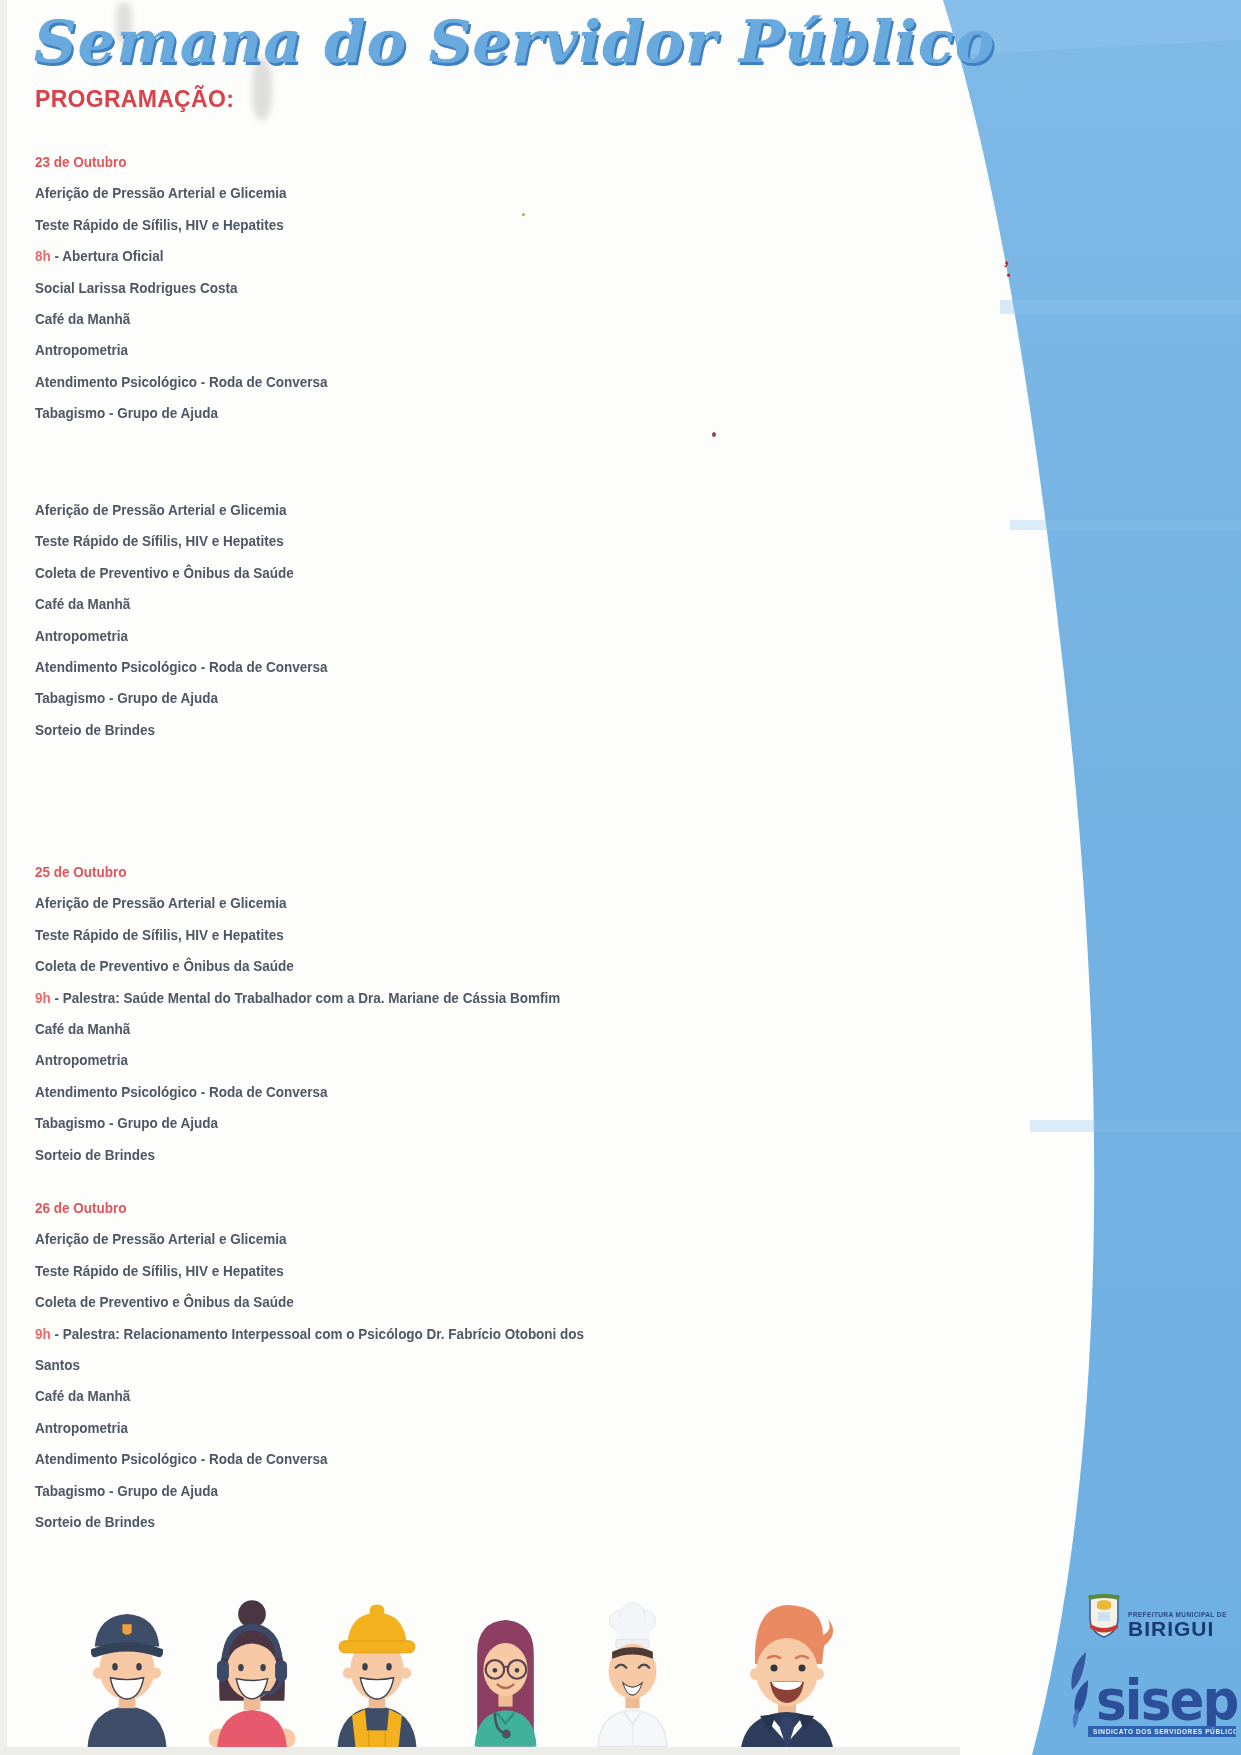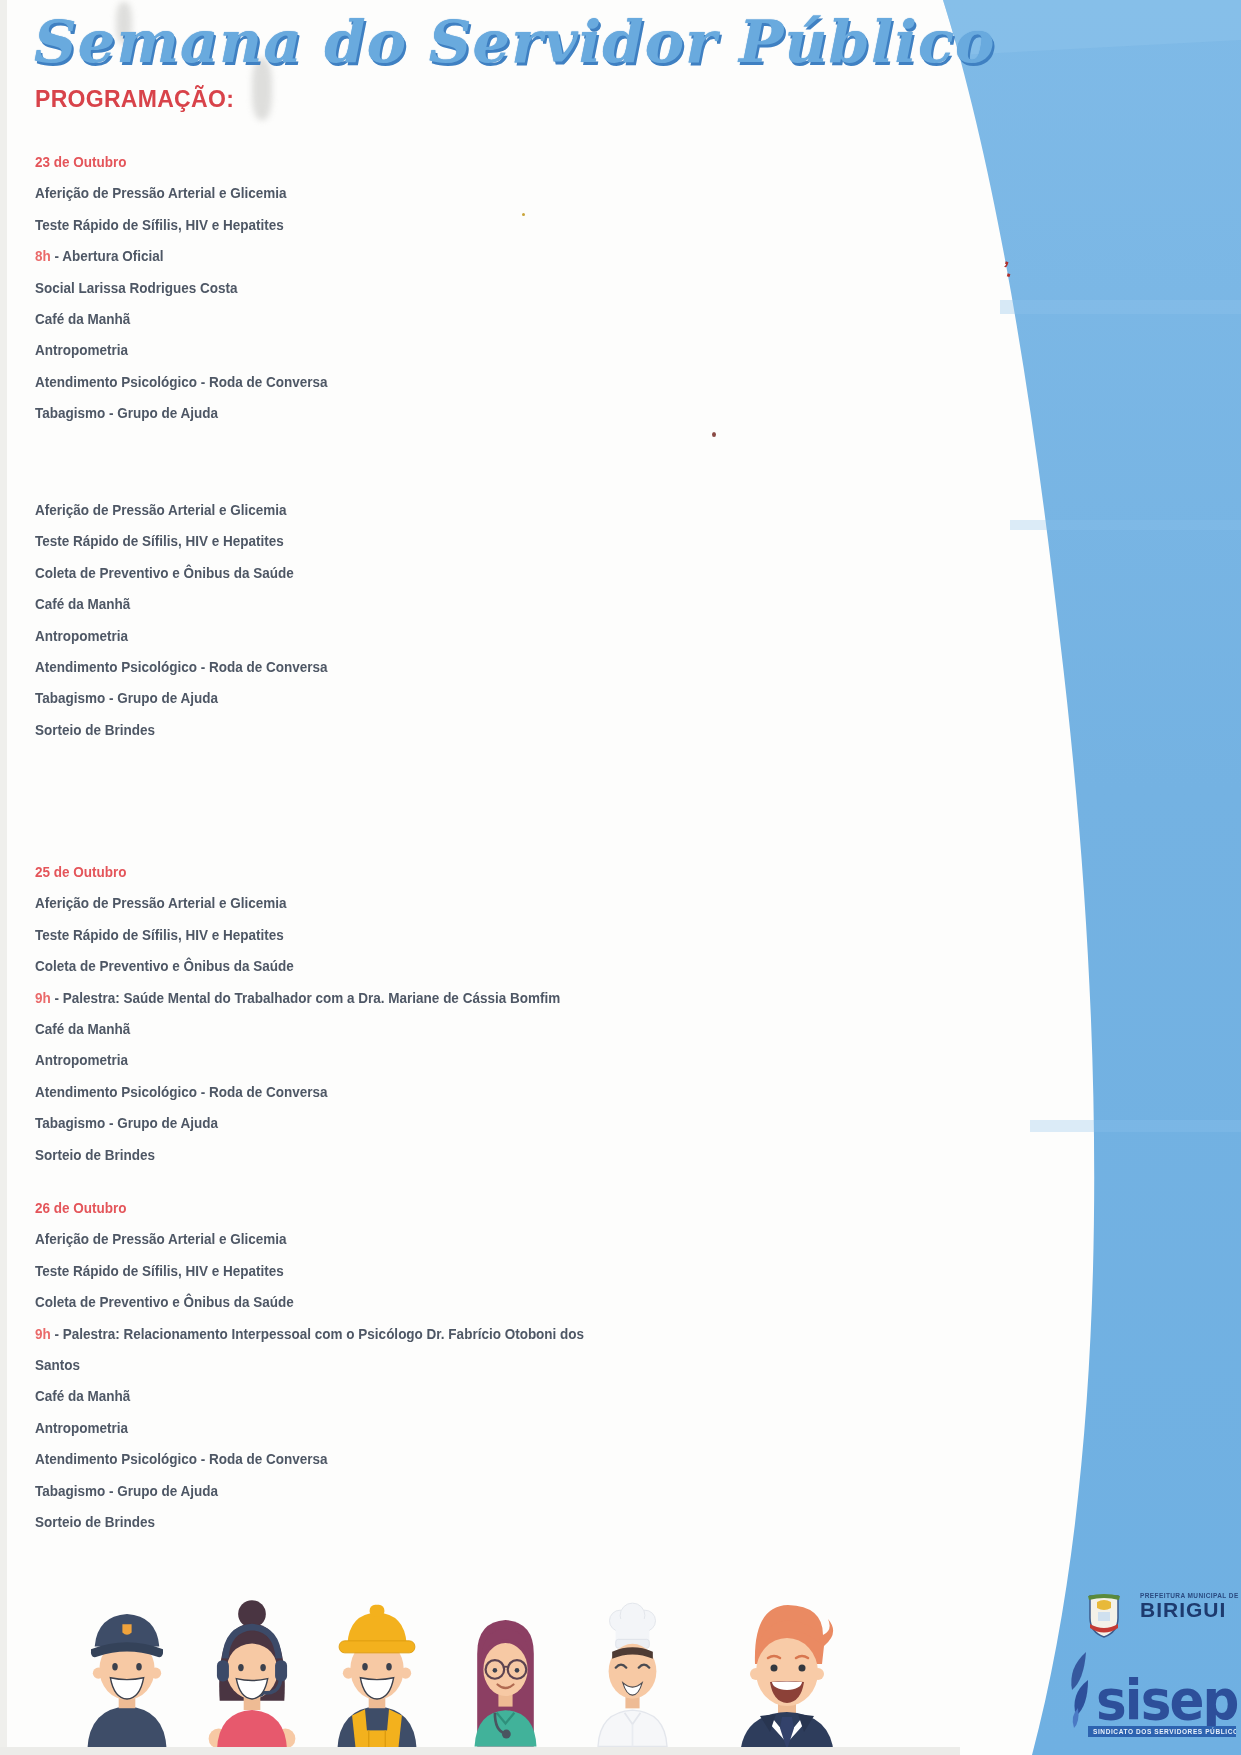--- a/index.html
+++ b/index.html
@@ -31,21 +31,21 @@
   .section{position:absolute;left:35px;z-index:2;line-height:31.4px;font-size:15px;
            font-weight:bold;color:#4e5765;white-space:nowrap;}
   .section .inner{display:inline-block;transform:scaleX(.9);transform-origin:0 0;}
   .date-line{color:#e4555a;}
   .time{color:#ea6a6a;}
 
   
   .avatar{position:absolute;z-index:2;}
 
   
-  #birigui{position:absolute;left:1086px;top:1592px;width:150px;z-index:2;display:flex;align-items:flex-start;gap:18px;}
+  #birigui{position:absolute;left:1086px;top:1592px;width:150px;z-index:2;display:flex;align-items:flex-end;gap:6px;}
   #birigui .crest{width:36px;height:48px;flex:0 0 auto;}
   #birigui .btxt{display:flex;flex-direction:column;}
   #birigui .small{font-size:6.5px;font-weight:bold;color:#2a4a80;letter-spacing:.4px;white-space:nowrap;}
   #birigui .big{font-size:21px;font-weight:bold;color:#1d3a6e;letter-spacing:1px;line-height:22px;}
 
   #sisep{position:absolute;left:1062px;top:1650px;z-index:2;width:180px;}
   #sisep .row{display:flex;align-items:flex-end;justify-content:space-between;}
   #sisep .leaf{width:34px;height:80px;flex:0 0 auto;}
   #sisep .word{font-size:56px;font-weight:bold;color:#2d4f9a;letter-spacing:-2px;line-height:60px;
                font-family:"DejaVu Sans",sans-serif;transform:scaleX(.92);transform-origin:0 100%;}

